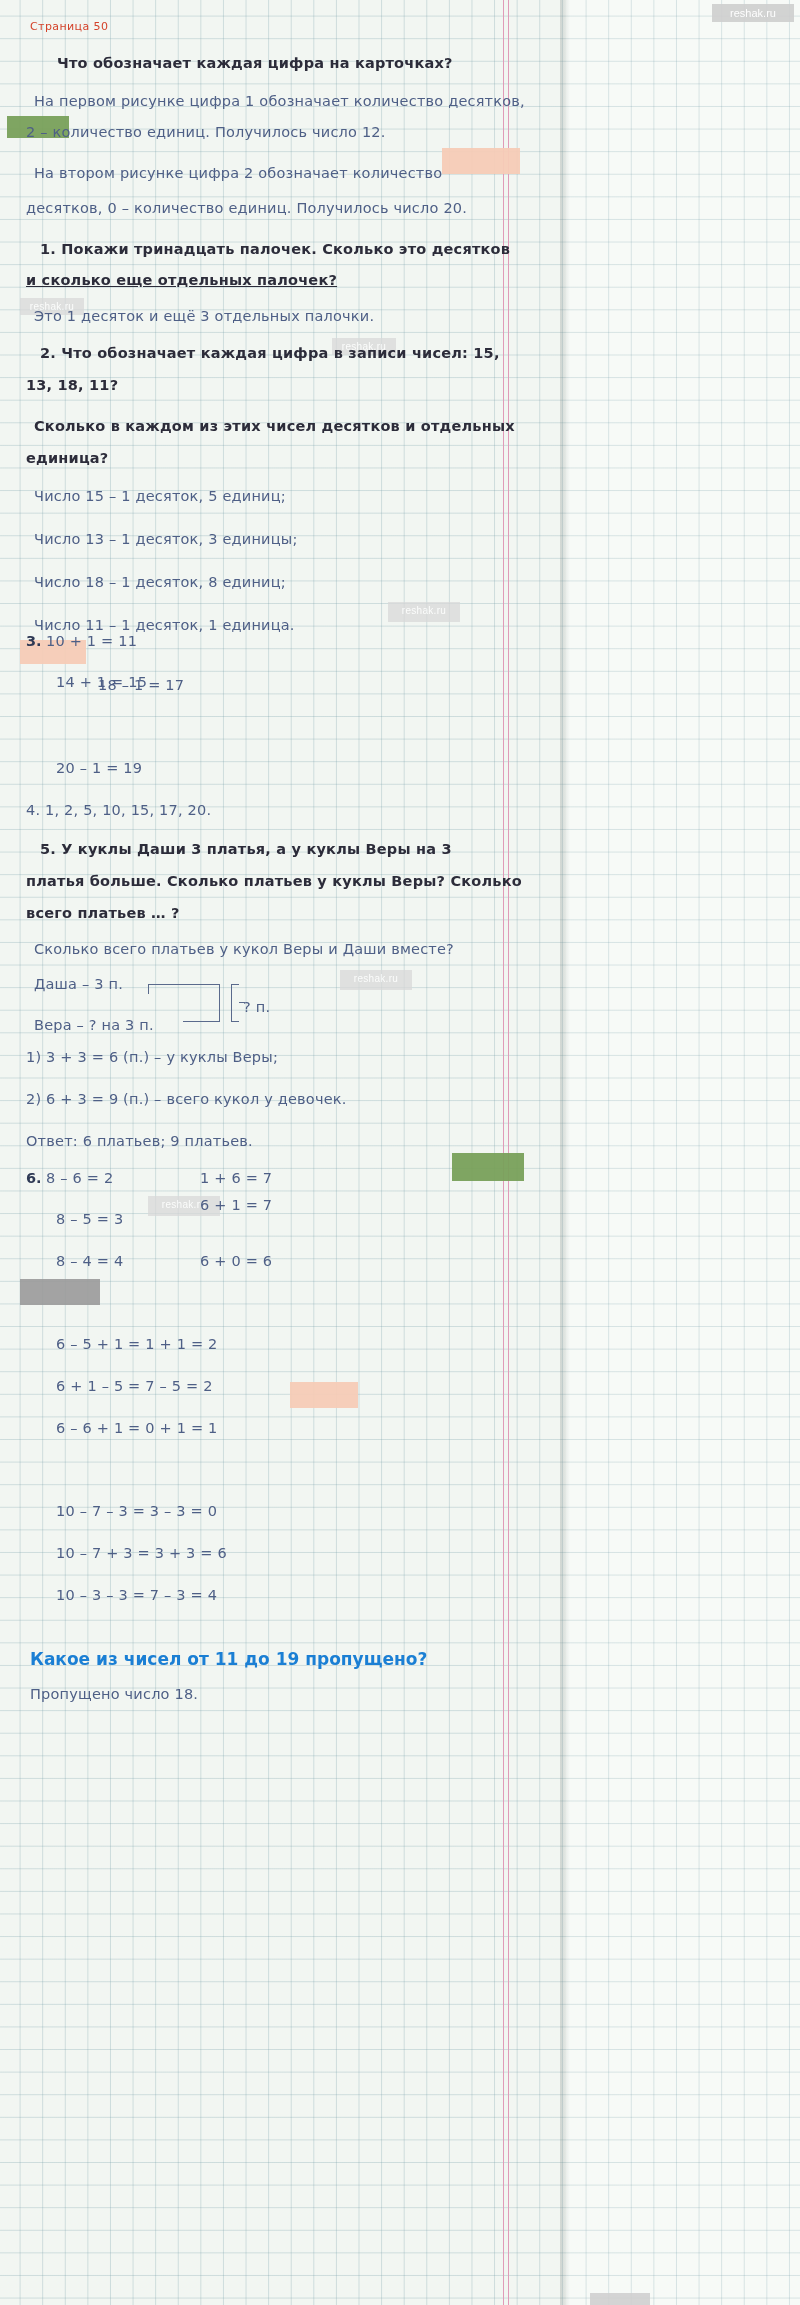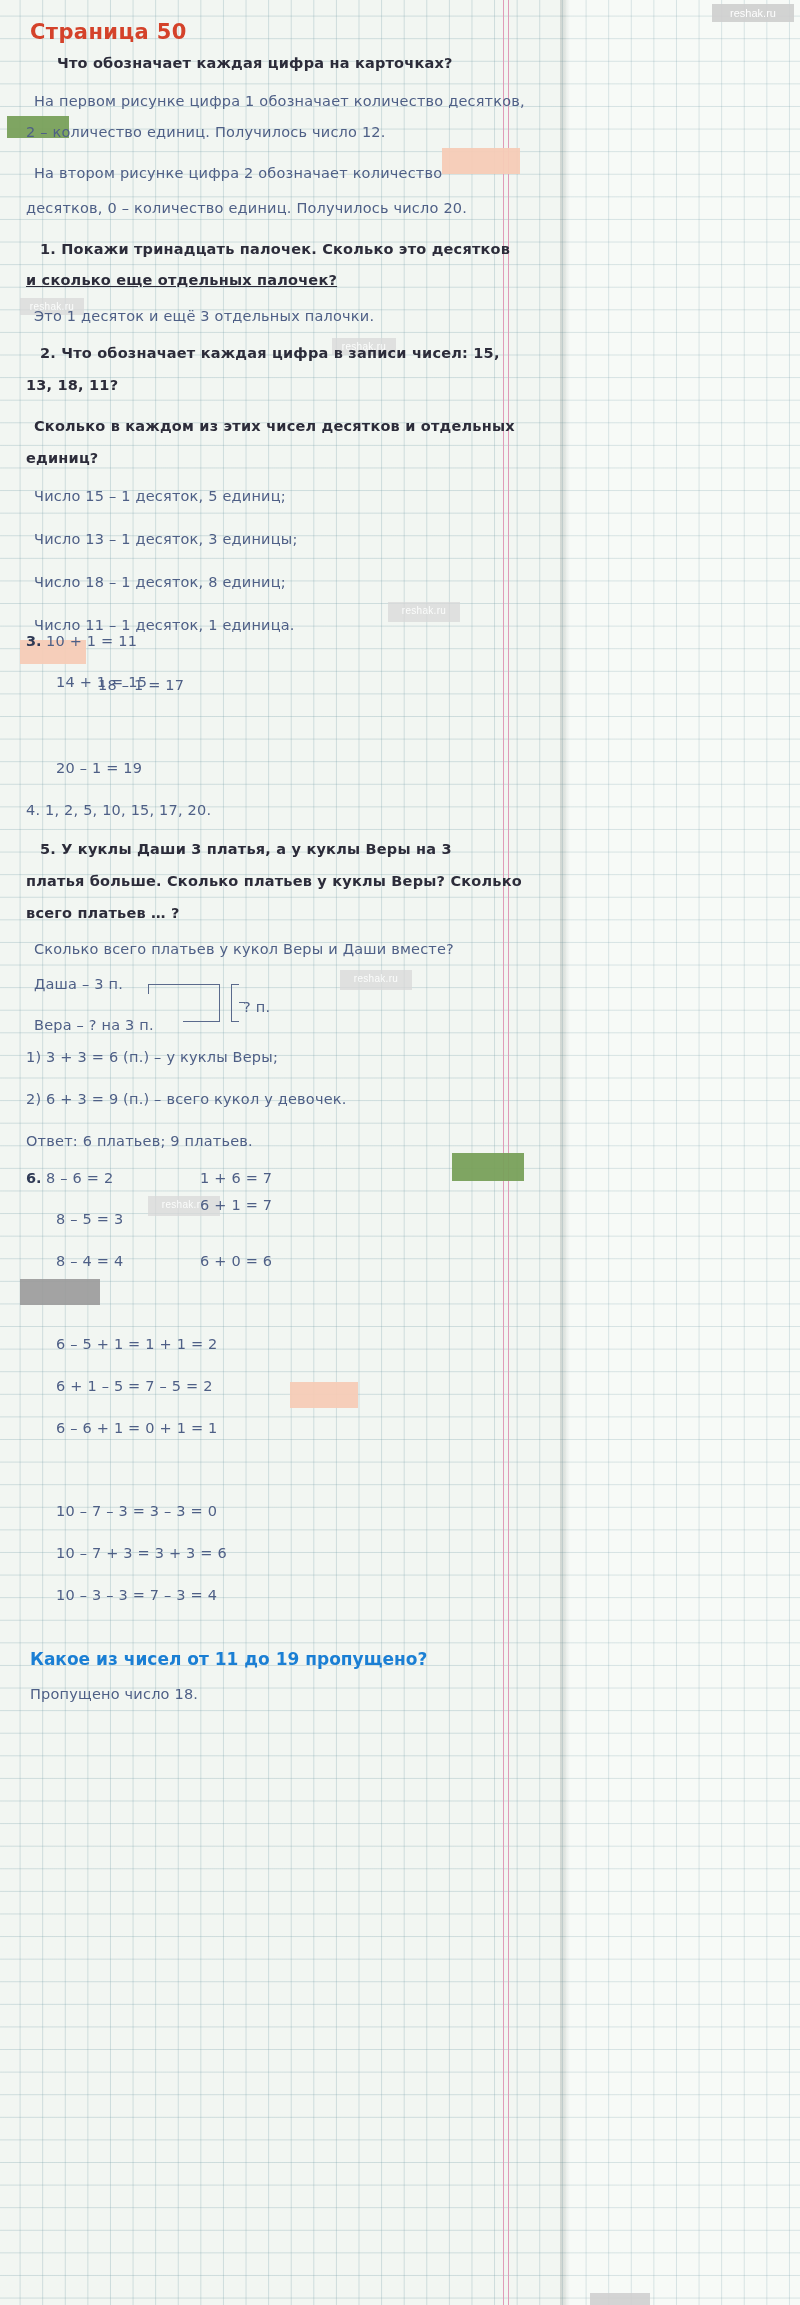--- a/index.html
+++ b/index.html
@@ -62,22 +62,22 @@
     left:0; top:0;
     width:566px;
   }
   .txt{
     position:absolute;
     font-family:"DejaVu Sans", sans-serif;
     white-space:pre;
   }
   .head{
     color:#d4422a;
-    font-weight:bold;
-    font-size:21px;
+    font-weight:normal;
+    font-size:11px;
     letter-spacing:0.4px;
   }
   .q-bold{
     color:#2c2c3a;
     font-weight:bold;
     font-size:14.5px;
     letter-spacing:0.2px;
   }
   .ans{
     color:#4e5f86;
@@ -171,21 +171,21 @@
     <div class="txt ans" style="left:34px; top:165px;">На втором рисунке цифра 2 обозначает количество</div>
     <div class="txt ans" style="left:26px; top:200px;">десятков, 0 – количество единиц. Получилось число 20.</div>
 
     <div class="txt q-bold" style="left:40px; top:241px;">1. Покажи тринадцать палочек. Сколько это десятков</div>
     <div class="txt q-bold" style="left:26px; top:272px;text-decoration:underline;">и сколько еще отдельных палочек?</div>
     <div class="txt ans" style="left:34px; top:308px;">Это 1 десяток и ещё 3 отдельных палочки.</div>
 
     <div class="txt q-bold" style="left:40px; top:345px;">2. Что обозначает каждая цифра в записи чисел: 15,</div>
     <div class="txt q-bold" style="left:26px; top:377px;">13, 18, 11?</div>
     <div class="txt q-bold" style="left:34px; top:418px;">Сколько в каждом из этих чисел десятков и отдельных</div>
-    <div class="txt q-bold" style="left:26px; top:450px;">единиц?</div>
+    <div class="txt q-bold" style="left:26px; top:450px;">единица?</div>
 
     <div class="txt ans" style="left:34px; top:488px;">Число 15 – 1 десяток, 5 единиц;</div>
     <div class="txt ans" style="left:34px; top:531px;">Число 13 – 1 десяток, 3 единицы;</div>
     <div class="txt ans" style="left:34px; top:574px;">Число 18 – 1 десяток, 8 единиц;</div>
     <div class="txt ans" style="left:34px; top:617px;">Число 11 – 1 десяток, 1 единица.</div>
 
     <div class="txt num-bold" style="left:26px; top:633px;">3.</div>
     <div class="txt ans" style="left:46px; top:633px;">10 + 1 = 11</div>
     <div class="txt ans" style="left:56px; top:674px;">14 + 1 = 15</div>
     <div class="txt ans" style="left:56px; top:677px;margin-left:42px;">18 – 1 = 17</div>

